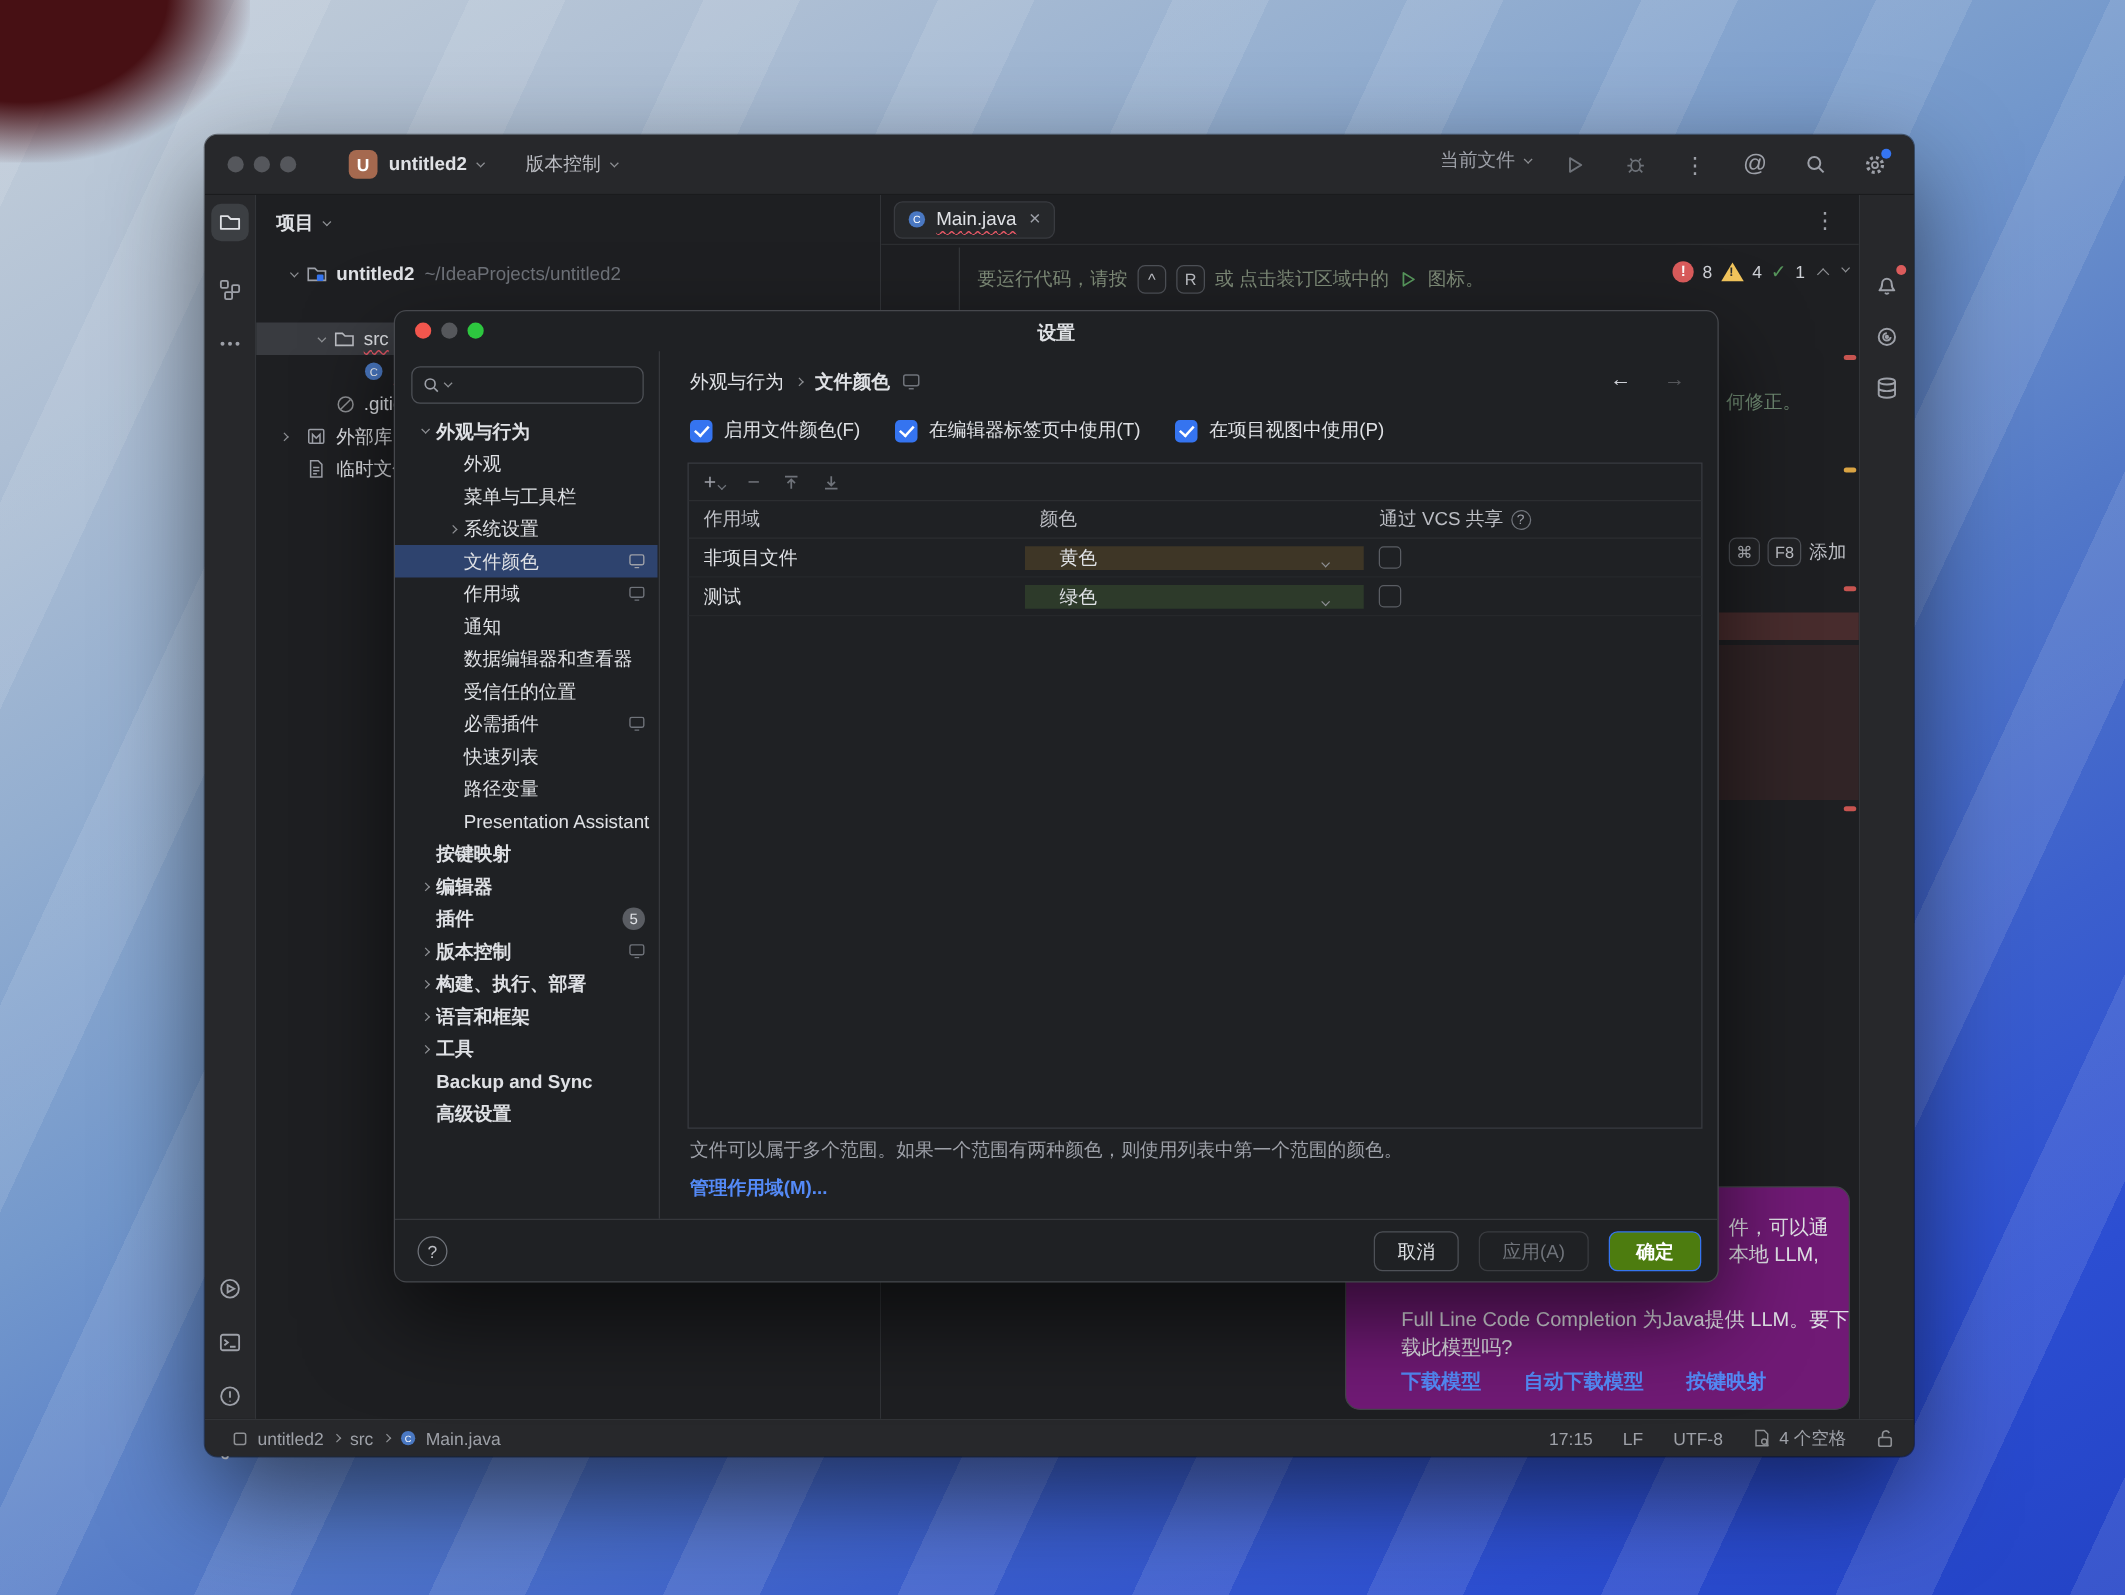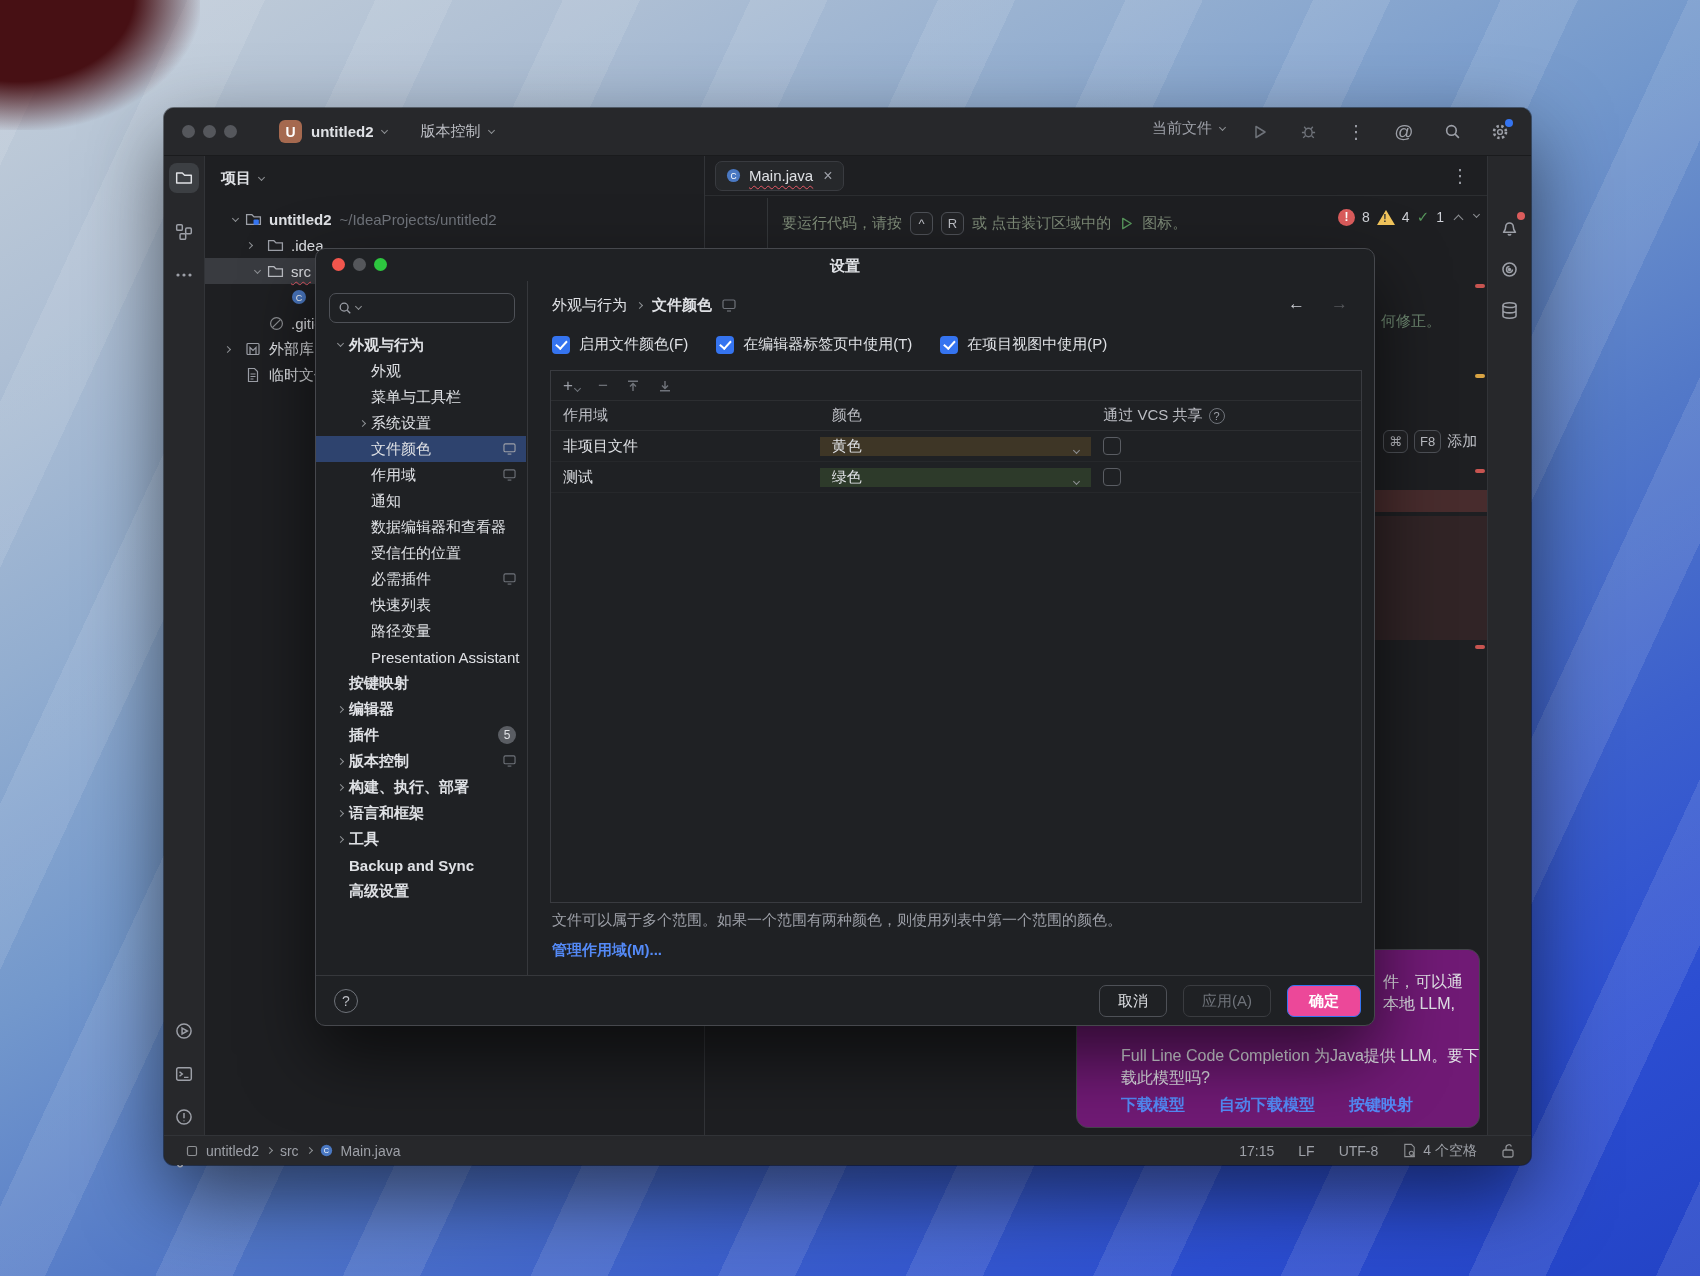--- a/index.html
+++ b/index.html
@@ -125,36 +125,36 @@
   .cbx::after { content:""; position:absolute; left:6px; top:2.5px; width:4.5px; height:9px; border:solid #fff; border-width:0 2px 2px 0; transform:rotate(42deg); }
   .cbx-empty { width:18px; height:18px; border:1.5px solid #5a5d63; border-radius:4px; background:transparent; flex:none; }
 
   .s-table { position:absolute; left:22px; top:89px; width:812px; height:533px; border:1px solid #393b40; }
   .s-toolbar { height:30px; display:flex; align-items:center; gap:18px; padding:0 12px; border-bottom:1px solid #2c2e31; }
   .tool-ic { display:flex; align-items:center; color:#9da0a8; font-size:17px; }
   .tool-ic.dim { color:#6f737a; }
   .s-thead { display:flex; height:30px; align-items:center; color:#bcbec4; font-size:15px; border-bottom:1px solid #2c2e31; }
   .s-row { display:flex; height:31px; align-items:center; color:#dfe1e5; font-size:15px; border-bottom:1px solid #26282b; }
   .c1 { width:269px; padding-left:12px; } .c2 { width:272px; } .c3 { width:270px; padding-left:12px; display:flex; align-items:center; gap:6px; }
-  .combo { width:100%; height:100%; display:flex; align-items:flex-end; justify-content:space-between; padding:0 12px; }
+  .combo { width:100%; height:100%; display:flex; align-items:flex-end; justify-content:space-between; padding:0 28px; }
   .combo.yellow { background:#3e3626; } .combo.green { background:#2d3a2a; }
   .help-circ { width:16px; height:16px; border:1.3px solid #6f737a; border-radius:50%; color:#9da0a8; font-size:11px;
     display:inline-flex; align-items:center; justify-content:center; flex:none; }
   .s-note { position:absolute; left:24px; top:630px; color:#9da0a8; font-size:15px; }
   .s-link { position:absolute; left:24px; top:660px; }
   .s-link a { color:#548af7; font-size:15px; text-decoration:none; font-weight:600; }
 
   .dlg-footer { position:absolute; left:0; right:0; bottom:0; height:50px; border-top:1px solid #36383c; }
   .foot-help { position:absolute; left:18px; top:13px; width:24px; height:24px; border:1.3px solid #6f737a; border-radius:50%;
     color:#bcbec4; font-size:14px; display:flex; align-items:center; justify-content:center; }
   .foot-btns { position:absolute; right:13px; top:9px; display:flex; gap:16px; }
   .btn { height:32px; padding:0 18px; border-radius:7px; font-size:15px; display:flex; align-items:center; justify-content:center; }
   .btn.secondary { border:1px solid #4e5157; color:#dfe1e5; background:transparent; }
   .btn.disabled { border:1px solid #3a3c40; color:#6f737a; background:transparent; }
-  .btn.primary { background:#ec4899; color:#fff; border:1px solid #3574f0; min-width:74px; font-weight:600; }
+  .btn.primary { background:#4d7c0f; color:#fff; border:1px solid #3574f0; min-width:74px; font-weight:600; }
 
   svg { display:block; }
 </style>
 </head>
 <body>
 
 <div class="desktop">
   <div class="wp-stripes"></div>
   <div class="wp-red"></div>
 
@@ -285,29 +285,20 @@
 
       <div class="tree-row" style="top:50px">
         <span class="t-chev ch down sm" style="left:20px"></span>
         <span class="t-icon" style="left:40px">
           <svg width="17" height="17" viewBox="0 0 16 16" fill="none" stroke="#9da0a8" stroke-width="1.2">
               <path d="M1.5 4.5v8h13v-7h-6l-2-2h-5z"></path>
               <rect x="8" y="8" width="5" height="5" fill="#3574f0" stroke="none" rx="1"></rect>
             </svg>
         </span>
         <span class="t-label bold" style="left:64px"><span>untitled2</span><span class="t-path">~/IdeaProjects/untitled2</span></span>
-      </div>
-      <div class="tree-row" style="top:76px">
-        <span class="t-chev ch right sm" style="left:42px"></span>
-        <span class="t-icon" style="left:62px">
-          <svg width="17" height="17" viewBox="0 0 16 16" fill="none" stroke="#9da0a8" stroke-width="1.2">
-              <path d="M1.5 4.5v8h13v-7h-6l-2-2h-5z"></path>
-            </svg>
-        </span>
-        <span class="t-label" style="left:86px">.idea</span>
       </div>
       <div class="tree-row sel" style="top:102px">
         <span class="t-chev ch down sm" style="left:42px"></span>
         <span class="t-icon" style="left:62px">
           <svg width="17" height="17" viewBox="0 0 16 16" fill="none" stroke="#bcbec4" stroke-width="1.2">
               <path d="M1.5 4.5v8h13v-7h-6l-2-2h-5z"></path>
             </svg>
         </span>
         <span class="t-label squig" style="left:86px">src</span>
       </div>

